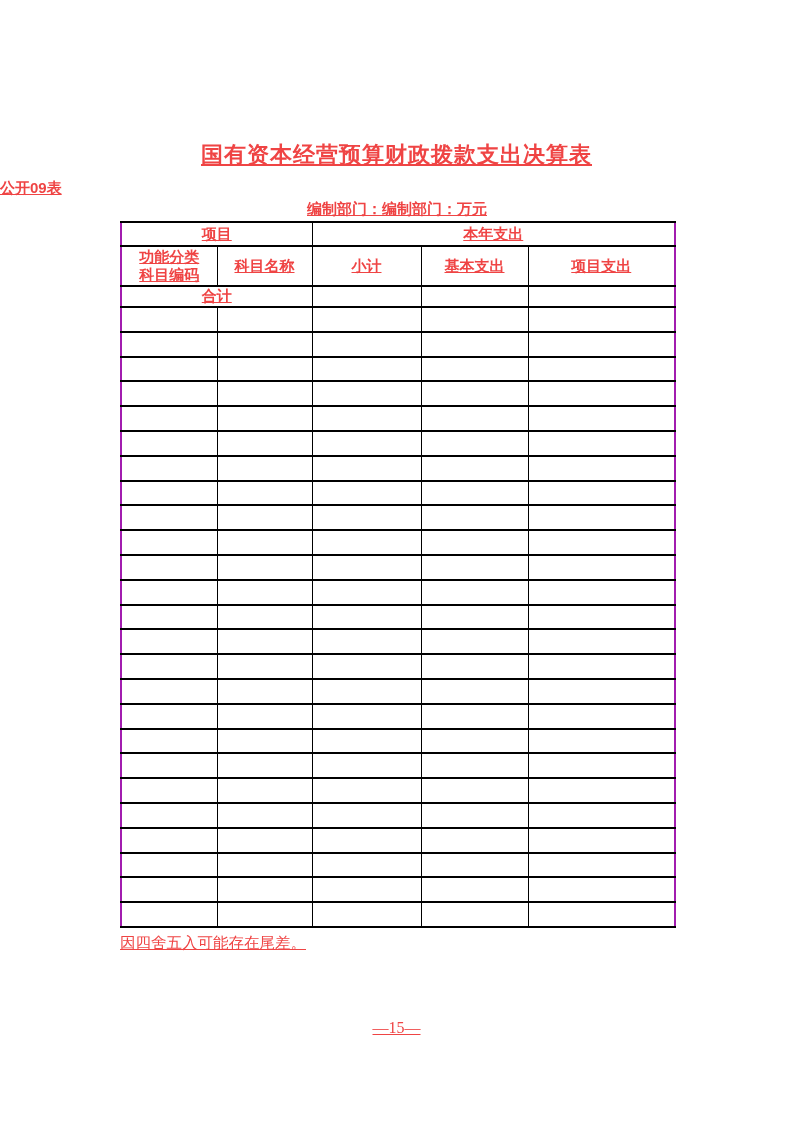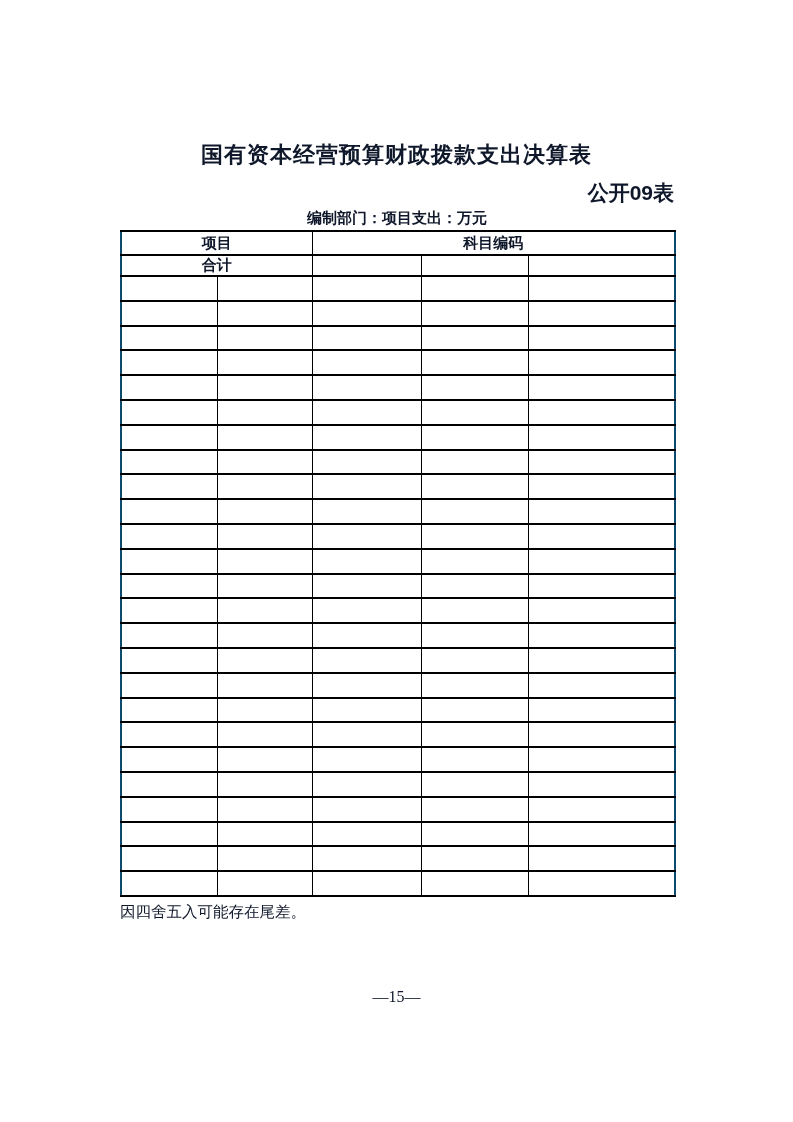--- a/index.html
+++ b/index.html
@@ -1,54 +1,54 @@
 <!DOCTYPE html>
 <html><head>
 <meta charset="utf-8">
 <style>
   html, body { margin: 0; padding: 0; background: #ffffff; }
   .page {
     position: relative;
     width: 793px;
     height: 1122px;
     background: #ffffff;
-    color: #0f172a;
+    color: #ef4444;
     font-family: "Liberation Sans", "DejaVu Sans", sans-serif;
     overflow: hidden;
     box-sizing: border-box;
+    text-decoration: underline;
   }
   .title {
     margin: 0;
     padding-top: 141px;
     text-align: center;
     font-size: 22px;
     font-weight: bold;
     letter-spacing: 1px;
     line-height: 28px;
   }
   .form-code {
     margin: 10px 119px 0 0;
-    text-align: right;
-    font-size: 21px;
+    font-size: 15px;
     font-weight: bold;
   }
   .meta-row {
     display: flex;
     justify-content: center;
     margin: 1px 119px 3px 120px;
     font-size: 15px;
     font-weight: bold;
     line-height: 19px;
   }
   table.main-table {
     margin-left: 120px;
     width: 554px;
     border-collapse: collapse;
     table-layout: fixed;
-    border: 2px solid #0c4a6e;
+    border: 2px solid #a21caf;
   }
   table.main-table th,
   table.main-table td {
     border: 1px solid #000;
     border-top-width: 2px;
     border-bottom-width: 2px;
     padding: 0;
     text-align: center;
     vertical-align: middle;
     font-size: 15px;
@@ -78,35 +78,47 @@
 <body>
 
 <div class="page">
 
   <h1 class="title">国有资本经营预算财政拨款支出决算表</h1>
 
   <div class="form-code">公开09表</div>
 
   <div class="meta-row">
     <span>编制部门：</span>
-    <span>项目支出：万元</span>
+    <span>编制部门：万元</span>
   </div>
 
   <table class="main-table">
     <colgroup>
       <col style="width:96px">
       <col style="width:95px">
       <col style="width:109px">
       <col style="width:107px">
       <col style="width:147px">
     </colgroup>
     <thead>
       <tr class="hrow1">
         <th colspan="2">项目</th>
-        <th colspan="3">科目编码</th>
+        <th colspan="3">本年支出</th>
+      </tr>
+      <tr class="hrow2">
+        <th>
+          <div class="twoline">
+            <div>功能分类</div>
+            <div>科目编码</div>
+          </div>
+        </th>
+        <th>科目名称</th>
+        <th>小计</th>
+        <th>基本支出</th>
+        <th>项目支出</th>
       </tr>
     </thead>
     <tbody id="table-body">
       <tr class="total-row">
         <td colspan="2">合计</td>
         <td></td>
         <td></td>
         <td></td>
       </tr>
     <tr class="data-row">

